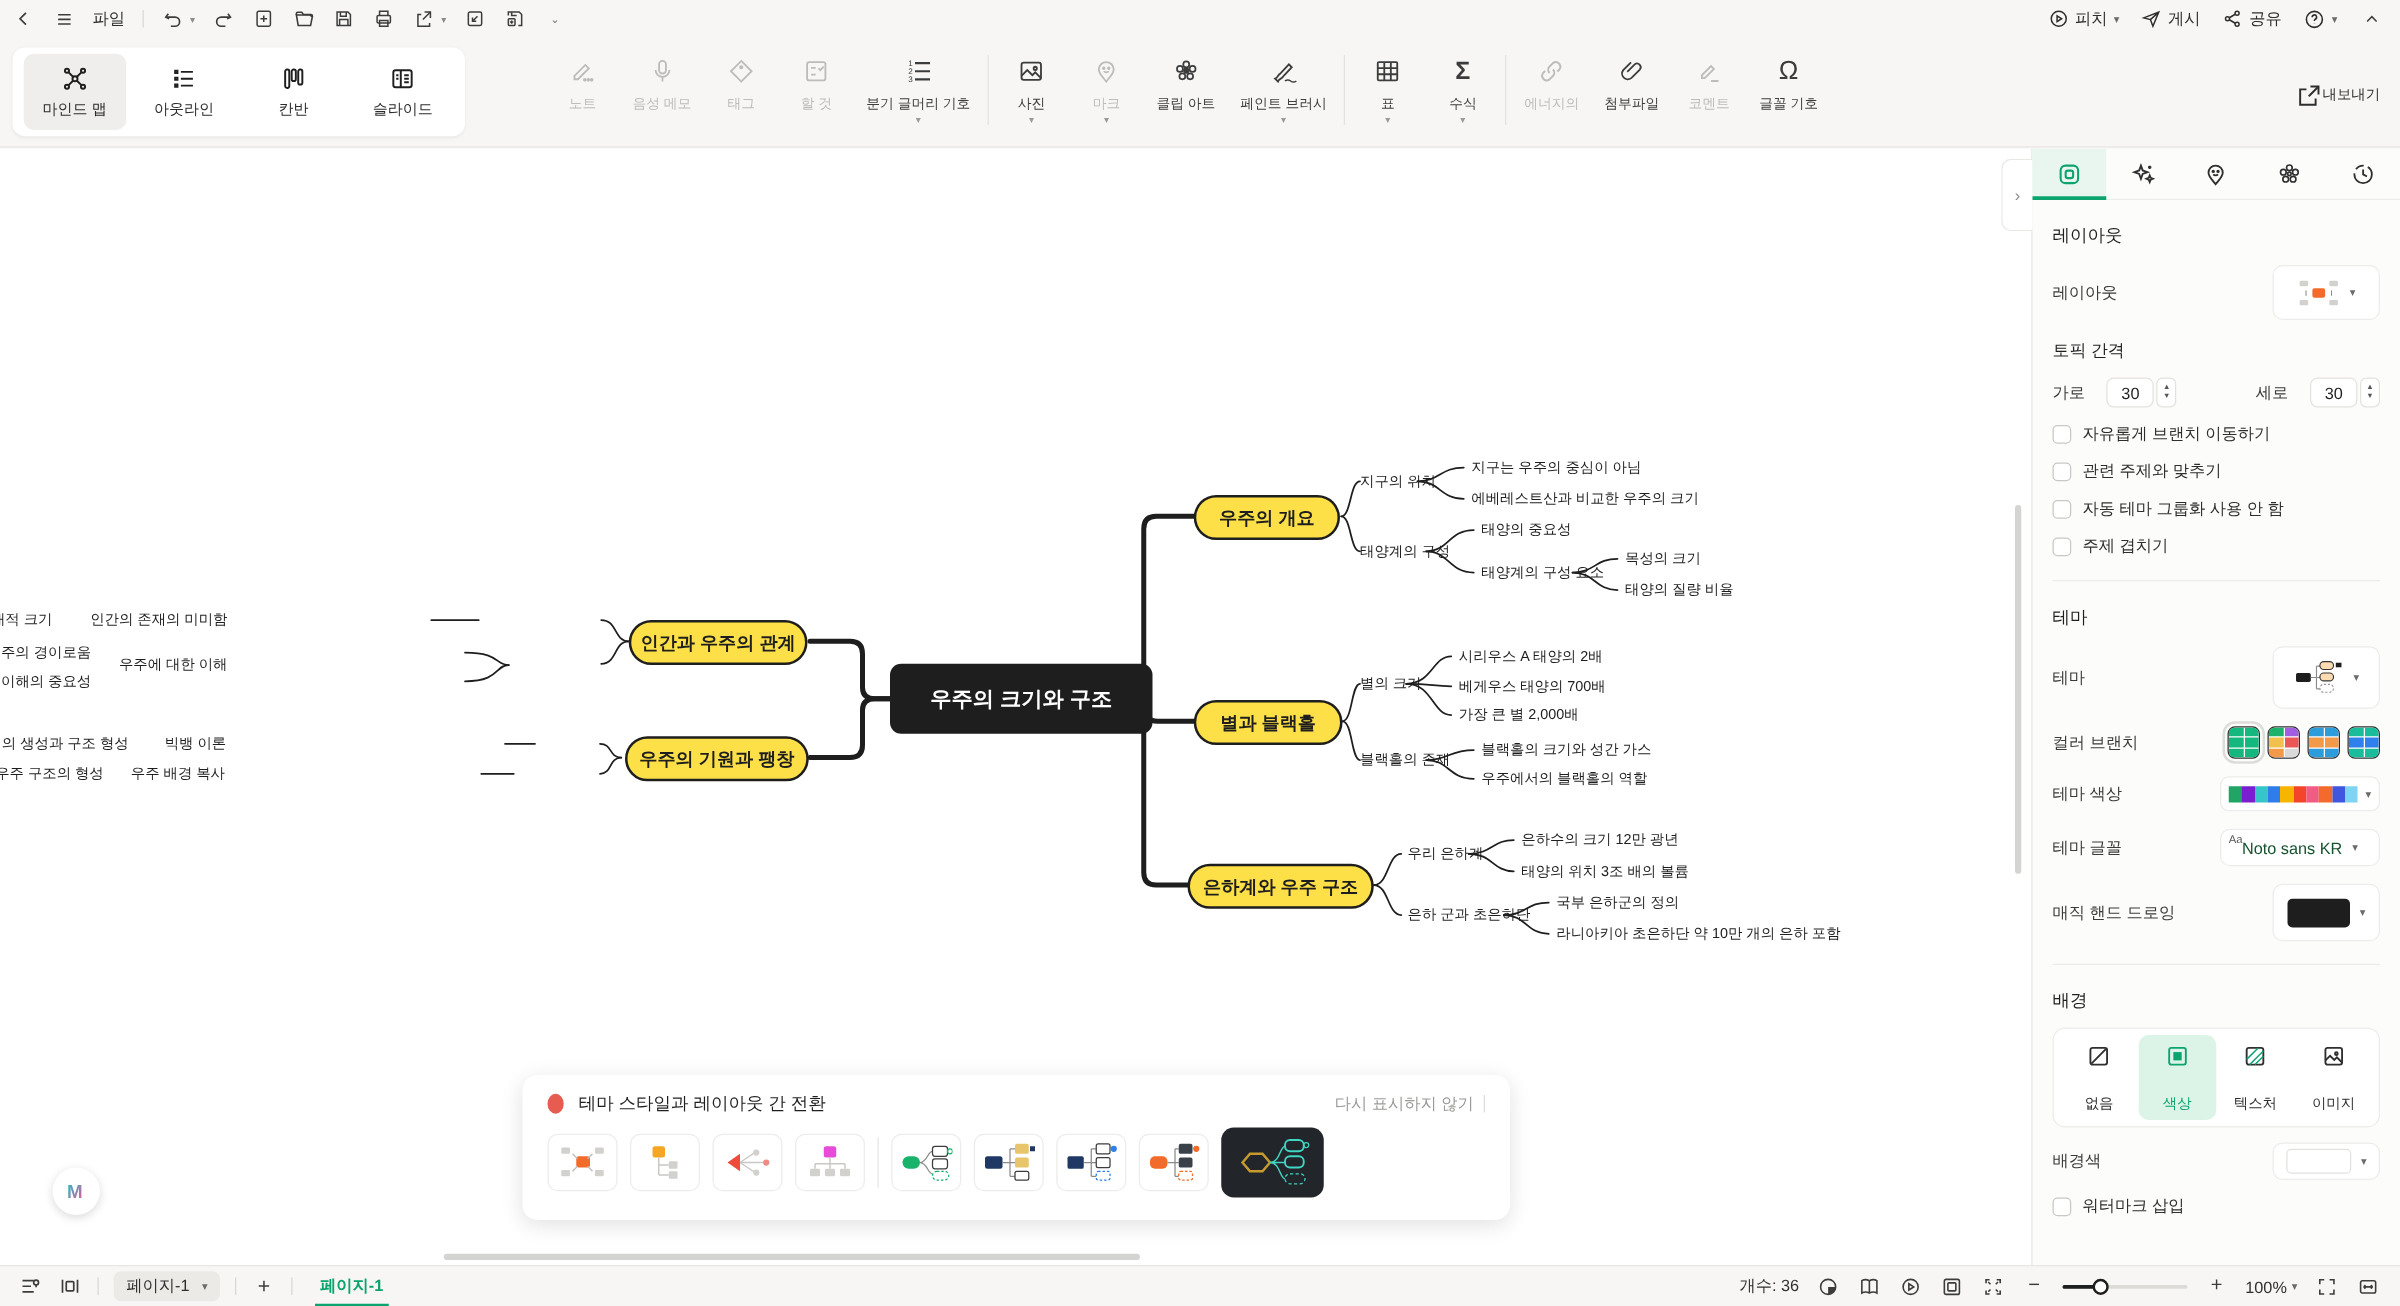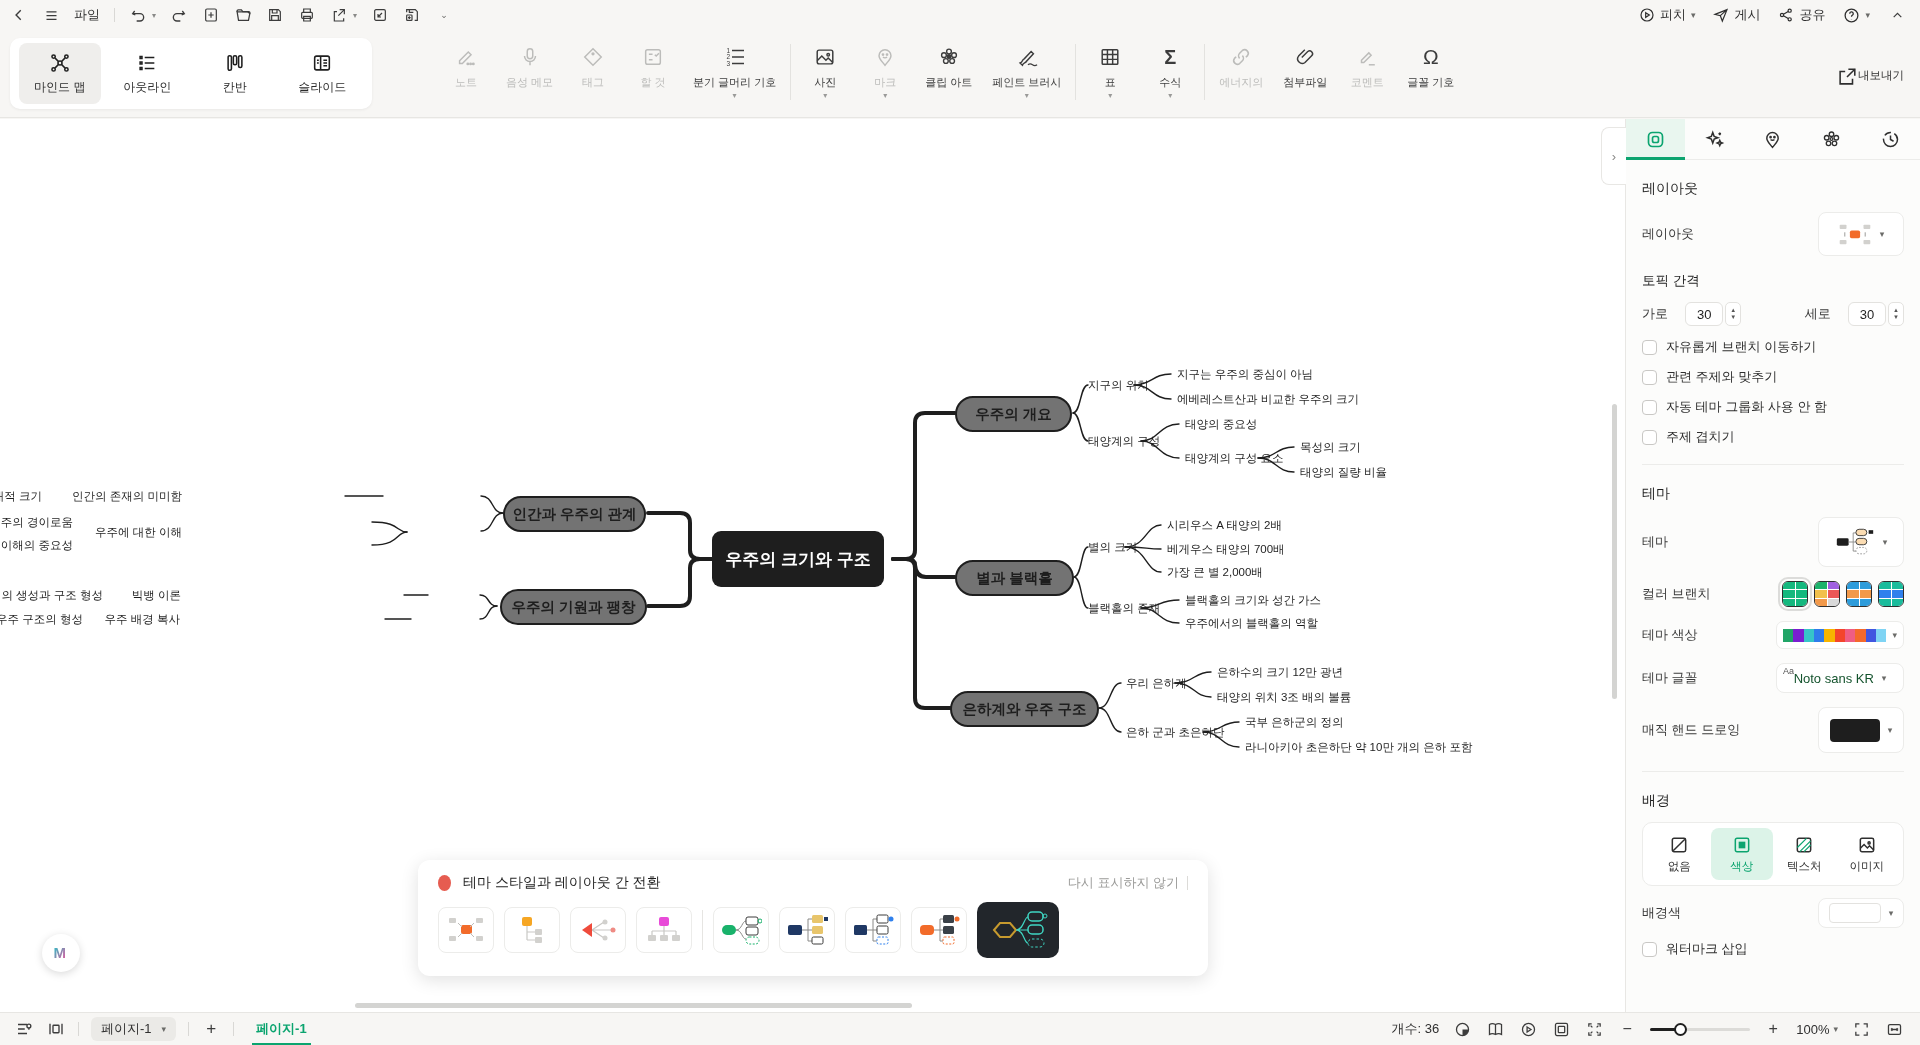--- a/index.html
+++ b/index.html
@@ -29,21 +29,21 @@
   .titem .ticon{height:30px;display:flex;align-items:center;justify-content:center;margin-top:6px}
   .titem .tlabel{font-size:11px;white-space:nowrap;margin-top:3px}
   .titem .tcaret{font-size:8px;color:#9a9a98;line-height:10px;margin-top:1px}
   .titem.dis{color:#bcbcba;cursor:default}
   .tsep{width:1px;height:56px;background:#e3e2df;margin-top:8px}
   .exportbtn{position:absolute;right:14px;top:6px;width:70px;height:76px;display:flex;flex-direction:row;align-items:center;cursor:pointer;color:#2e2e2e}
   .sym{font-size:20px;line-height:22px;font-weight:bold}
   
   .canvas{position:absolute;left:0;top:119px;width:1625px;height:893px;background:#fff;overflow:hidden}
   .ml{position:absolute;font-size:11.5px;color:#1e1e1e;white-space:nowrap;transform:translateY(-50%)}
-  .pill{position:absolute;display:flex;align-items:center;justify-content:center;background:#737373;border:2px solid #1e1e1e;border-radius:18px;font-weight:bold;font-size:14.5px;color:#1e1e1e;white-space:nowrap;cursor:pointer}
+  .pill{position:absolute;display:flex;align-items:center;justify-content:center;background:#fde047;border:2px solid #1e1e1e;border-radius:18px;font-weight:bold;font-size:14.5px;color:#1e1e1e;white-space:nowrap;cursor:pointer}
   .root{position:absolute;display:flex;align-items:center;justify-content:center;background:#1e1e1e;color:#fff;border-radius:9px;font-weight:bold;font-size:17px;white-space:nowrap;cursor:pointer}
   .hscroll{position:absolute;left:355px;top:884px;width:557px;height:5px;background:#d4d4d2;border-radius:3px;cursor:pointer}
   .vscroll{position:absolute;left:1612px;top:285px;width:5px;height:295px;background:#d4d4d2;border-radius:3px;cursor:pointer}
   .logo-fab{position:absolute;left:42px;top:815px;width:38px;height:38px;border-radius:50%;background:#fff;box-shadow:0 2px 8px rgba(0,0,0,.15);display:flex;align-items:center;justify-content:center;cursor:pointer}
   
   .popup{position:absolute;left:418px;top:860px;width:790px;height:116px;background:#fff;border-radius:12px;box-shadow:0 4px 18px rgba(0,0,0,.12);padding:14px 20px 0 20px}
   .popup-head{display:flex;align-items:center;gap:12px}
   .pdot{width:13px;height:16px;border-radius:50%;background:#e65c50}
   .ptitle{font-size:14px;font-weight:normal;color:#1f1f1f}
   .pdismiss{margin-left:auto;font-size:13px;color:#9a9a98;cursor:pointer;display:flex;align-items:center;gap:8px}
@@ -67,21 +67,21 @@
   .numbox{width:38px;height:24px;background:#fff;border:1px solid #e3e2df;border-radius:6px;text-align:center;font-size:13px;color:#1f1f1f}
   .stepper{width:16px;height:24px;background:#fff;border:1px solid #e3e2df;border-radius:5px;display:flex;flex-direction:column;align-items:center;justify-content:center;font-size:6px;color:#555;line-height:7px;cursor:pointer;margin-left:2px}
   .checkrow{display:flex;align-items:center;gap:9px;margin-top:12px;cursor:pointer}
   .cbox{width:15px;height:15px;border:1.5px solid #c9c8c5;border-radius:4px;background:#fff}
   .divider{height:1px;background:#ececea;margin:18px 0 0 0}
   .swatchbtn{width:26px;height:26px;border:1.5px solid #2f2f2f;border-radius:6px;overflow:hidden;display:grid;grid-template-columns:1fr 1fr;grid-template-rows:1fr 1fr 1fr;gap:1px;background:#fff;cursor:pointer}
   .swatchbtn.sel{outline:2px solid #dcdcda;outline-offset:2px}
   .colorstrip{width:128px;height:28px;background:#fff;border:1px solid #ececea;border-radius:7px;display:flex;align-items:center;gap:0;padding:0 6px;cursor:pointer}
   .chip{width:11px;height:13px}
   .bgtabs{background:#fff;border:1px solid #ececea;border-radius:10px;display:flex;margin-top:12px;padding:5px}
-  .bgtab{flex:1;display:flex;flex-direction:column;align-items:center;gap:4px;padding:7px 0 6px;border-radius:8px;cursor:pointer;color:#2f2f2f;font-size:11.5px}
+  .bgtab{flex:1;display:flex;flex-direction:column;align-items:center;gap:20px;padding:7px 0 6px;border-radius:8px;cursor:pointer;color:#2f2f2f;font-size:11.5px}
   .bgtab.active{background:#dcf3e8;color:#0ba46f}
   .handle{position:absolute;left:-25px;top:8px;width:25px;height:58px;background:#fff;border:1px solid #e8e7e4;border-right:none;border-radius:8px 0 0 8px;display:flex;align-items:center;justify-content:center;color:#8a8a88;font-size:13px;cursor:pointer}
   
   .statusbar{position:absolute;left:0;top:1012px;width:1920px;height:33px;background:#f7f6f4;border-top:1px solid #e7e6e3;display:flex;align-items:center;font-size:13px;color:#2f2f2f}
   .sb-left{display:flex;align-items:center;gap:12px;margin-left:14px}
   .sb-right{display:flex;align-items:center;gap:13px;margin-left:auto;margin-right:16px}
   .sbico{display:flex;align-items:center;justify-content:center;width:20px;height:20px;color:#3c3c3c;cursor:pointer}
   .pagesel{display:flex;align-items:center;gap:10px;background:#ebeae7;border-radius:6px;height:24px;padding:0 10px;cursor:pointer}
   .pagetab{color:#0ba46f;font-weight:bold;position:relative;height:33px;display:flex;align-items:center;padding:0 10px;cursor:pointer}
   .pagetab:after{content:"";position:absolute;left:6px;right:6px;bottom:0;height:2.5px;background:#0ba46f}
@@ -440,21 +440,21 @@
       <path d="M1141 608 C1159 608 1159 623 1179 623"></path>
       <path d="M1099 708 C1111 708 1110 683 1121 683"></path>
       <path d="M1099 708 C1111 708 1110 732 1121 732"></path>
       <path d="M1175 683 C1194 683 1194 672 1211 672"></path>
       <path d="M1175 683 C1194 683 1194 697 1211 697"></path>
       <path d="M1203 732 C1221 732 1221 722 1239 722"></path>
       <path d="M1203 732 C1221 732 1221 747 1239 747"></path>
     </g>
   </svg>
 
-  <div class="root" style="left:712px;top:412px;width:172px;height:56px">우주의 크기와 구조</div>
+  <div class="root" style="left:712px;top:412px;width:210px;height:56px">우주의 크기와 구조</div>
   <div class="pill" style="left:503px;top:377px;width:143px;height:36px">인간과 우주의 관계</div>
   <div class="pill" style="left:500px;top:470px;width:147px;height:36px">우주의 기원과 팽창</div>
   <div class="pill" style="left:955px;top:277px;width:117px;height:36px">우주의 개요</div>
   <div class="pill" style="left:955px;top:441px;width:119px;height:36px">별과 블랙홀</div>
   <div class="pill" style="left:950px;top:572px;width:149px;height:36px">은하계와 우주 구조</div>
 
   <span class="ml" style="right:1443px;top:377px">인간의 존재의 미미함</span>
   <span class="ml" style="right:1583px;top:377px">지구와 우주의 상대적 크기</span>
   <span class="ml" style="right:1443px;top:413px">우주에 대한 이해</span>
   <span class="ml" style="right:1552px;top:403px">인간의 성취와 우주의 경이로움</span>

